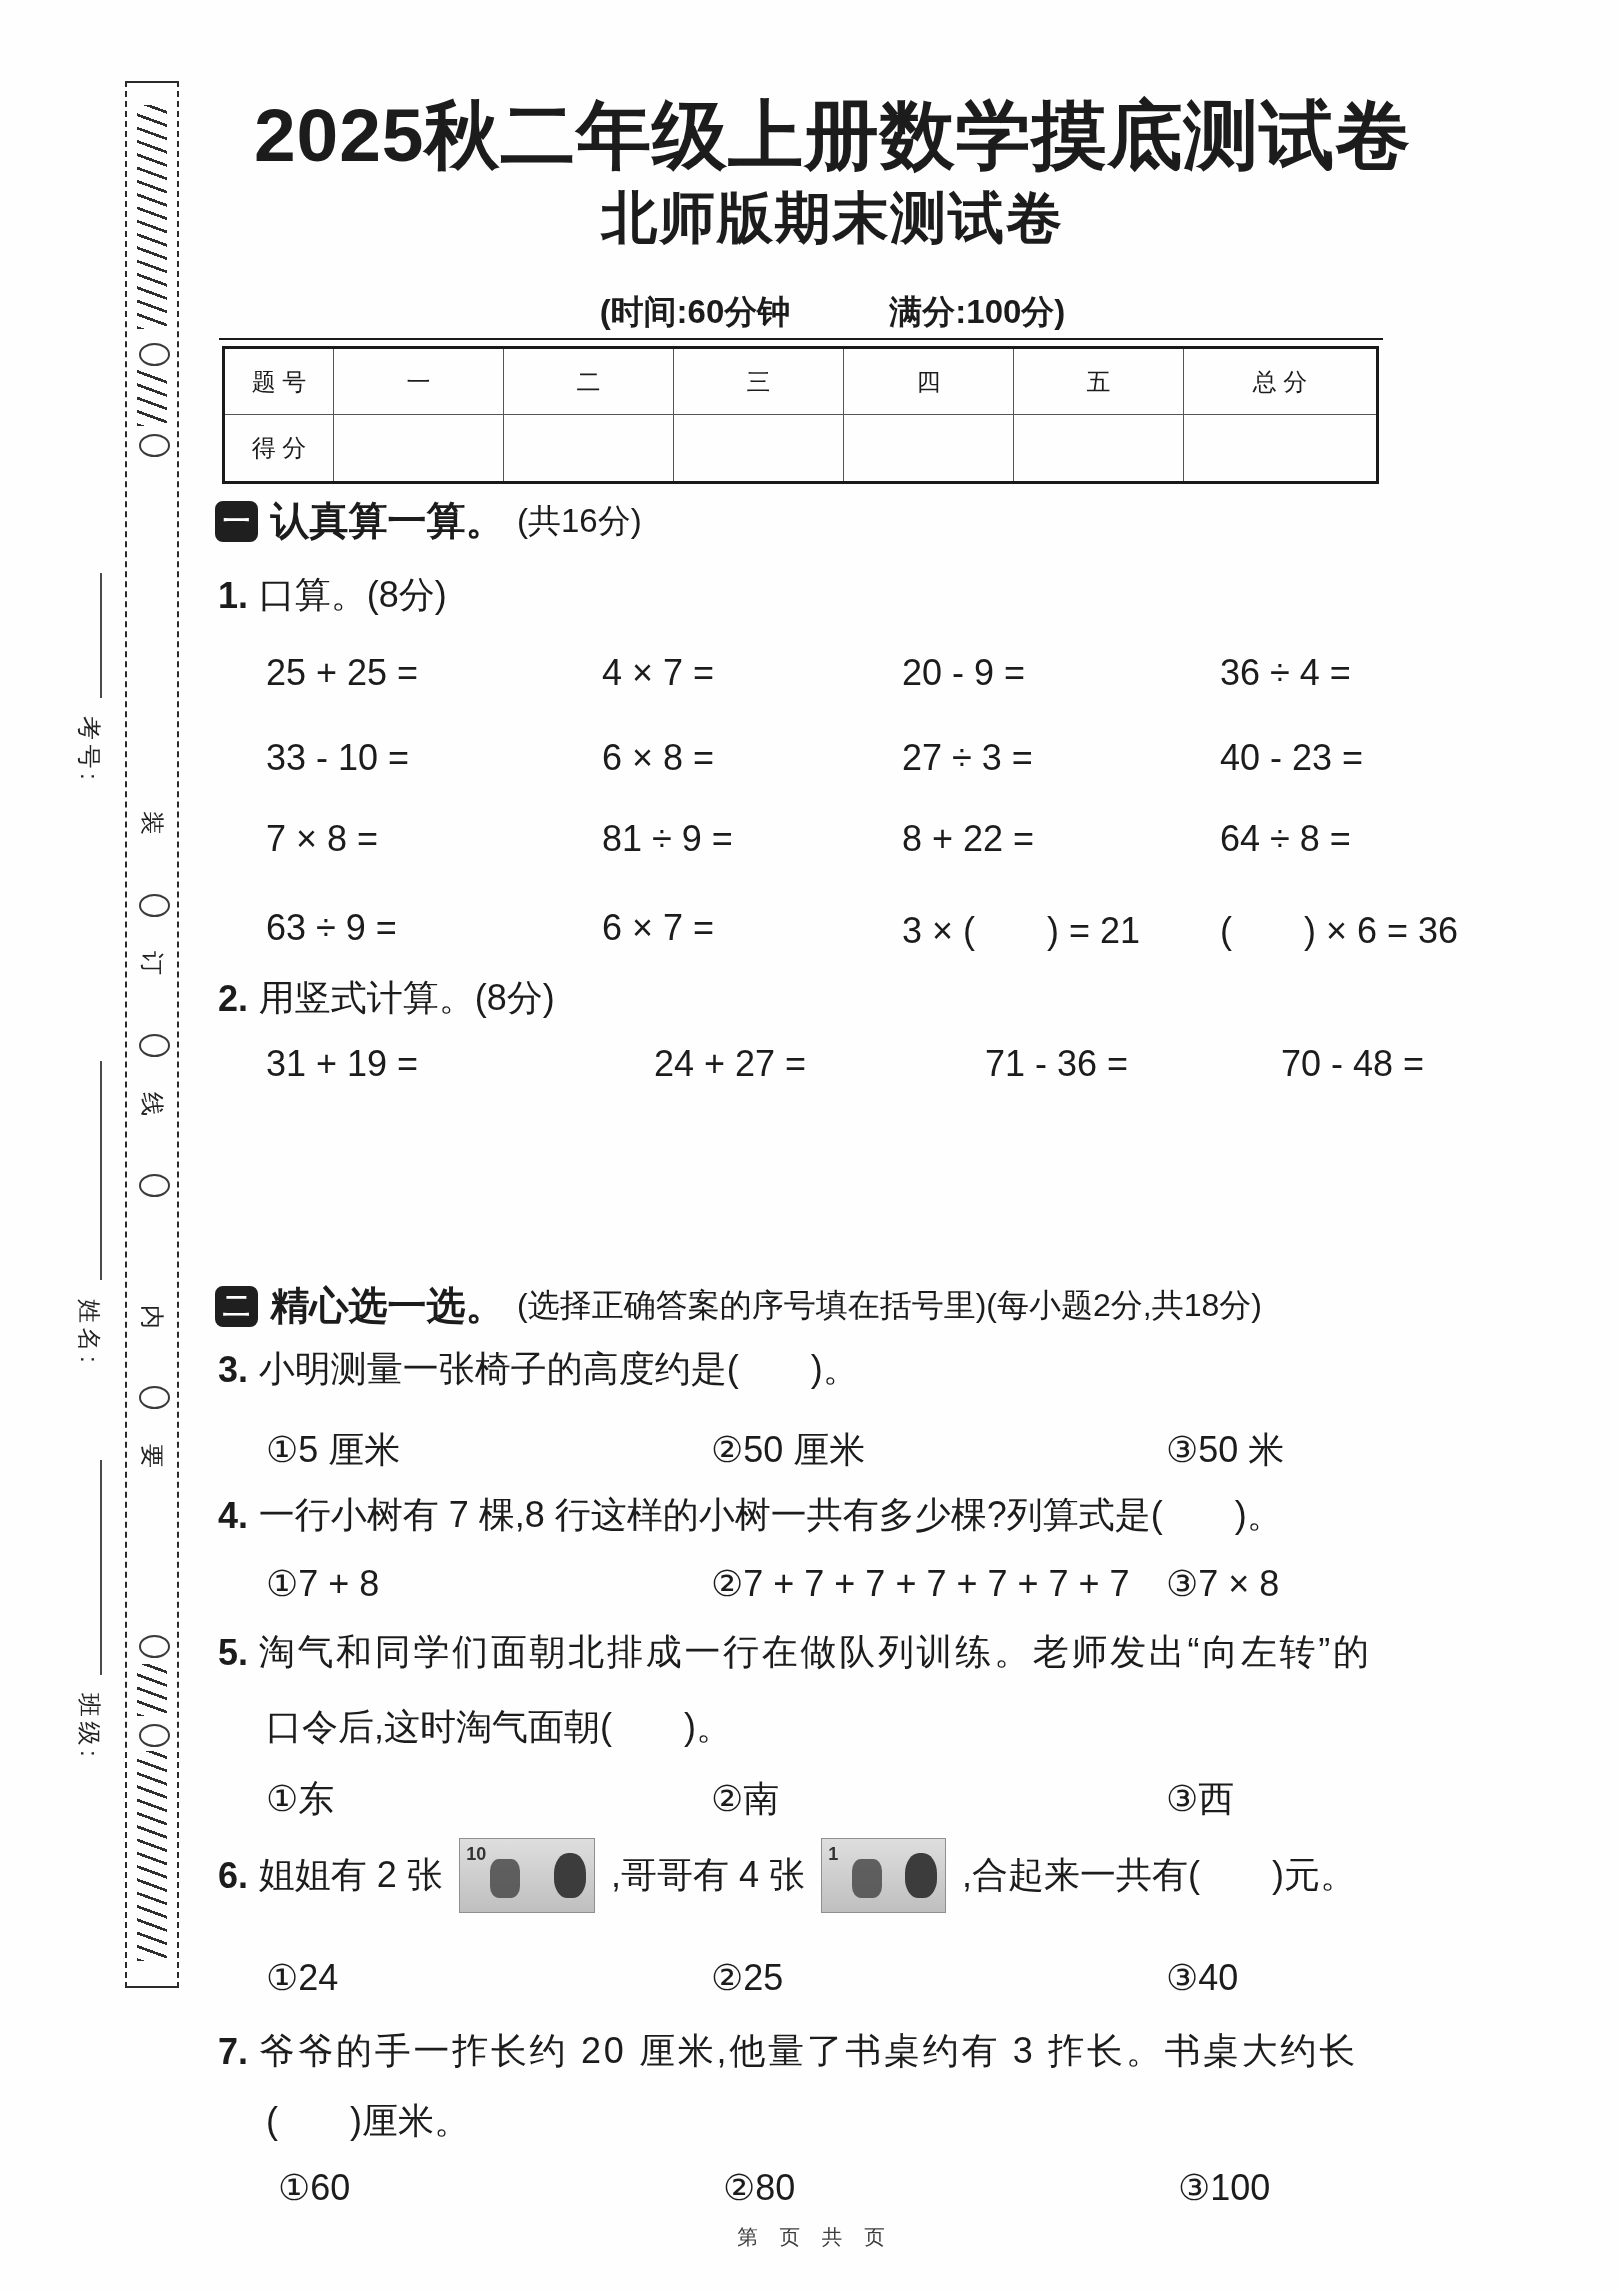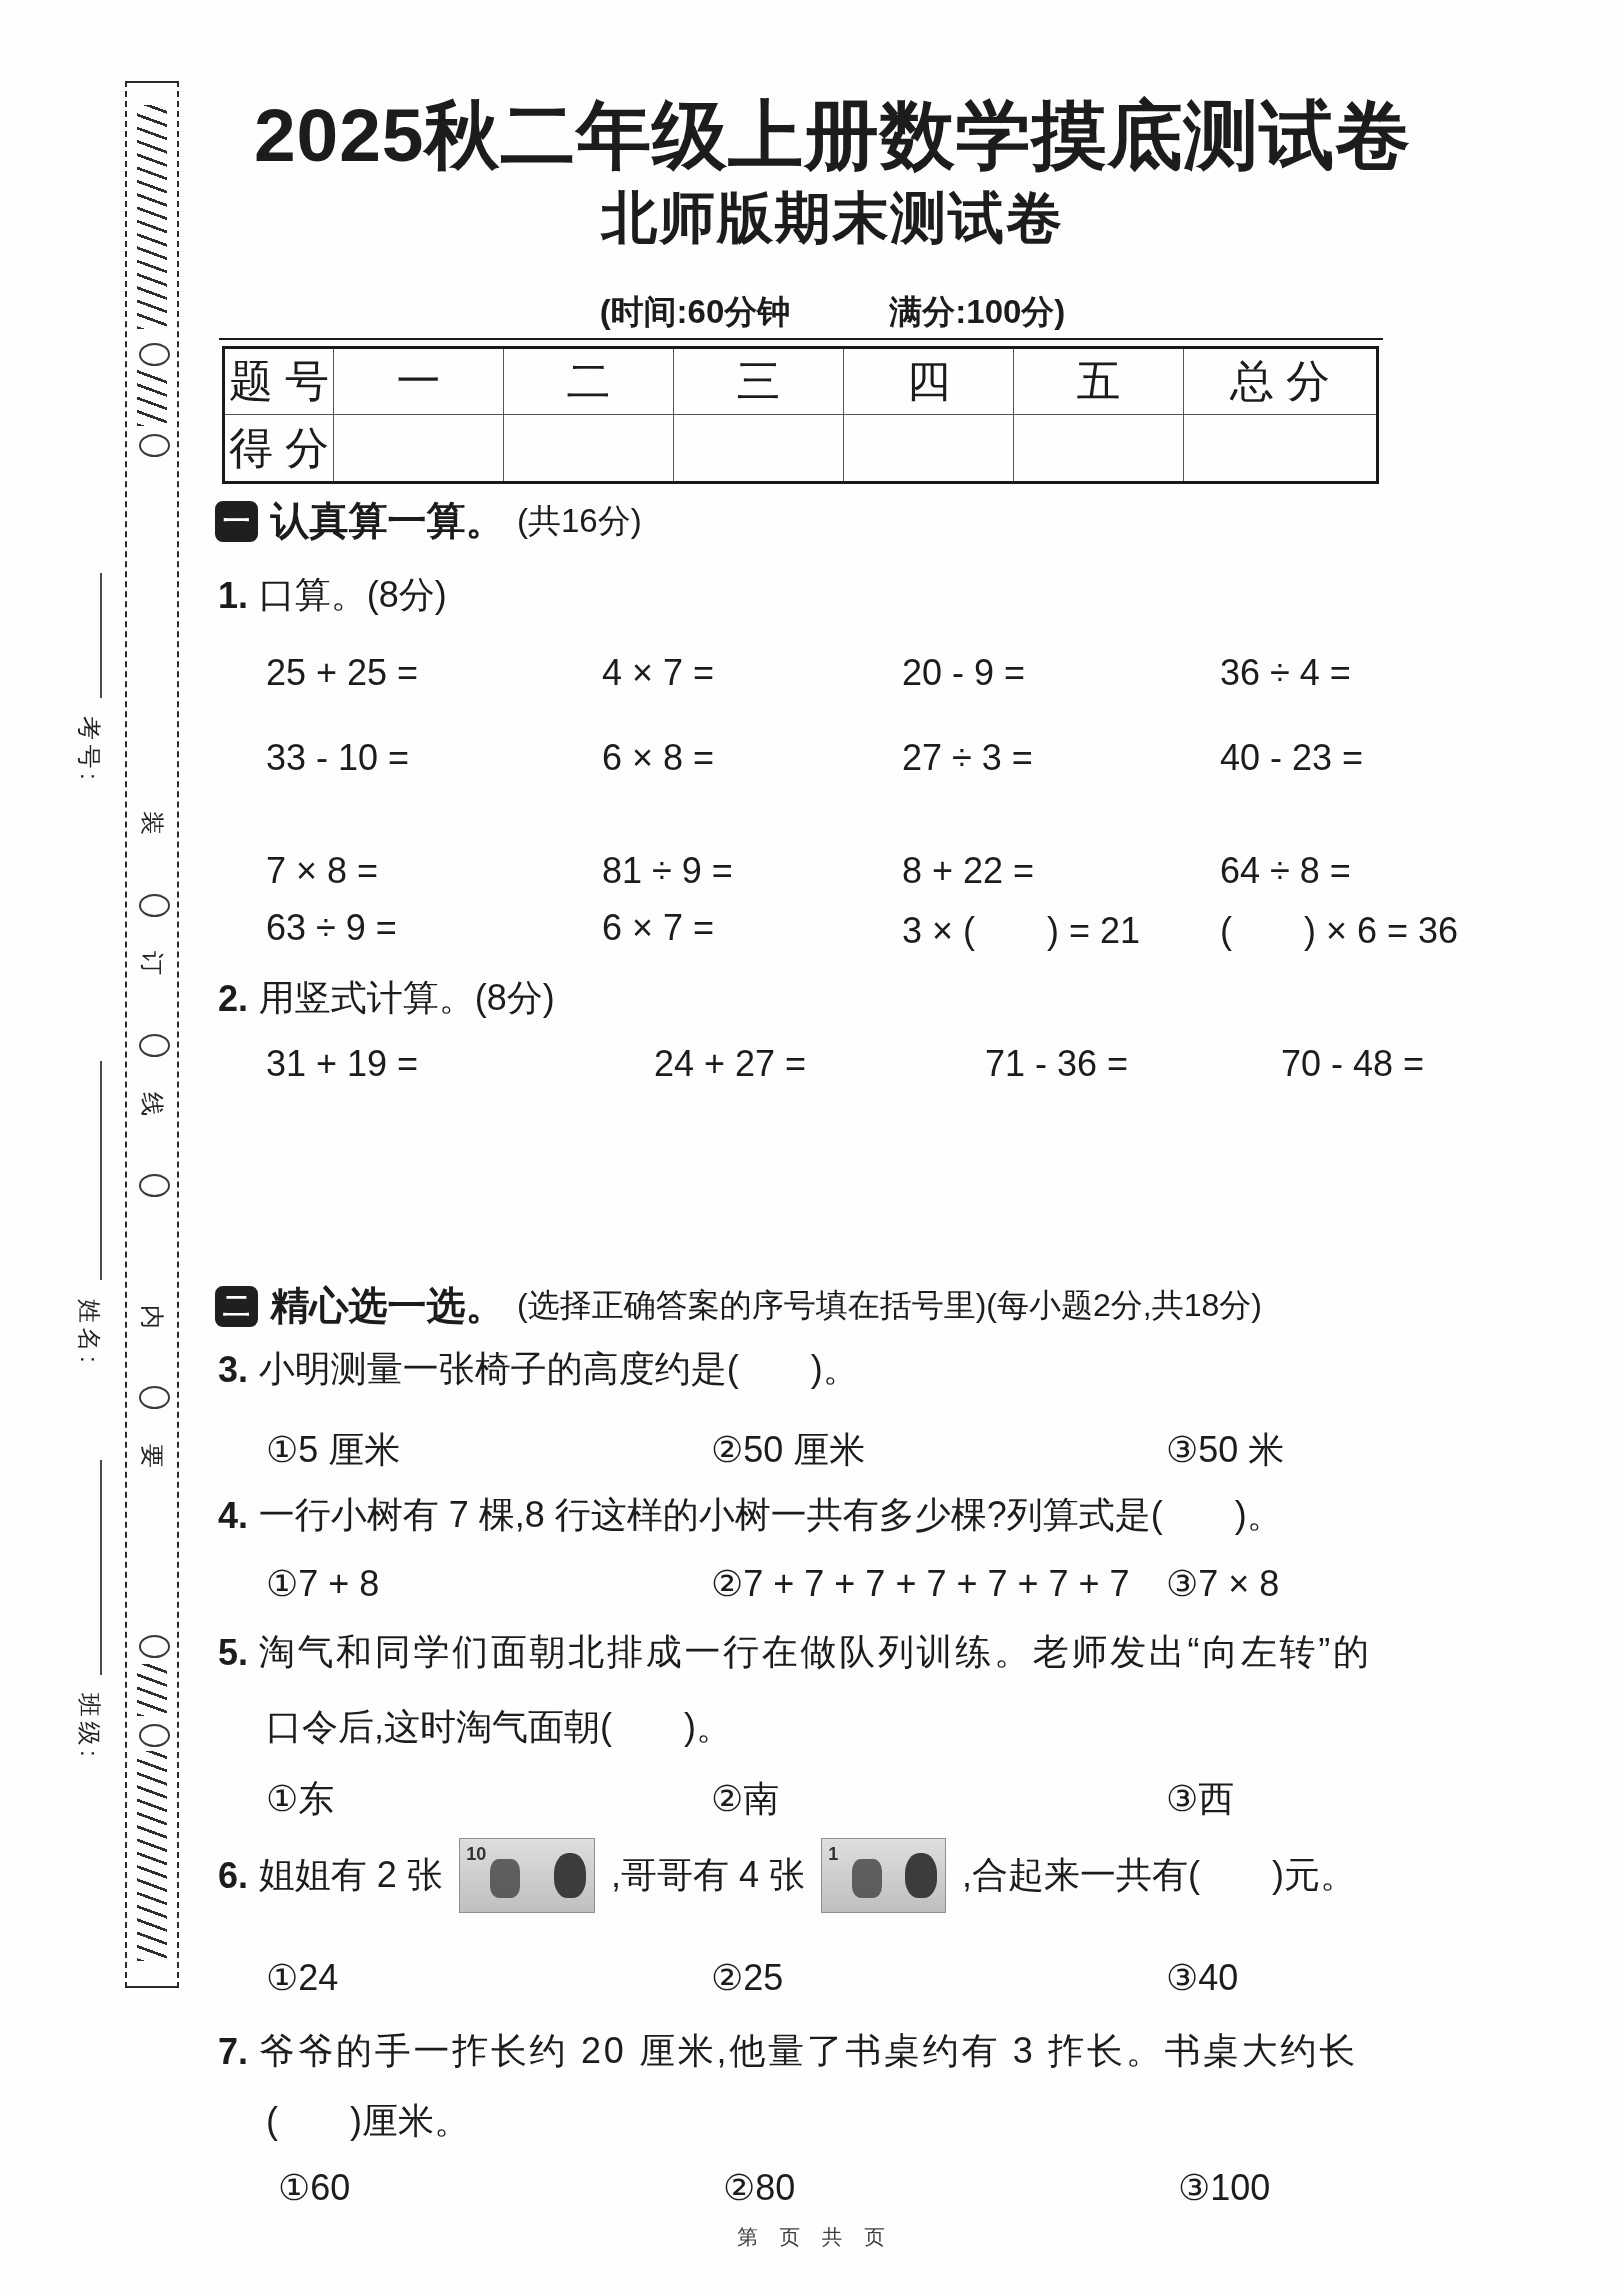--- a/index.html
+++ b/index.html
@@ -27,21 +27,21 @@
           font-size:56px;font-weight:900;letter-spacing:1.8px;}
   #subtitle{position:absolute;left:134px;top:290px;width:1397px;text-align:center;
             font-size:33px;font-weight:700;}
 
   
   #table-topline{position:absolute;left:219px;top:338px;width:1164px;height:1.8px;background:#1a1a1a;}
   #score-table{position:absolute;left:222px;top:346px;width:1157px;height:138px;
                border:3.6px solid #1a1a1a;display:grid;box-sizing:border-box;
                grid-template-columns:109px 170px 170px 170px 170px 170px 1fr;
                grid-template-rows:1fr 1fr;}
-  .st-cell{display:flex;align-items:center;justify-content:center;font-size:44px;
+  .st-cell{display:flex;align-items:center;justify-content:center;font-size:24px;
            border-right:1.8px solid #555;box-sizing:border-box;}
   .st-cell.r1{border-bottom:1.8px solid #555;}
   .st-cell.last{border-right:none;}
 
   
   .sec-head{position:absolute;left:215px;display:flex;align-items:center;gap:12.5px;white-space:nowrap;}
   .badge{width:43px;height:41px;background:#1f1f1f;border-radius:8px;color:#fff;
          display:flex;align-items:center;justify-content:center;font-size:27px;font-weight:700;flex:none;}
   .sec-title{font-size:39px;font-weight:800;}
   .sec-points{font-size:33px;font-weight:400;}
@@ -143,21 +143,21 @@
     <span>4 × 7 =</span>
     <span>20 - 9 =</span>
     <span>36 ÷ 4 =</span>
   </div>
   <div class="mathrow" style="top:737px;">
     <span>33 - 10 =</span>
     <span>6 × 8 =</span>
     <span>27 ÷ 3 =</span>
     <span>40 - 23 =</span>
   </div>
-  <div class="mathrow" style="top:850px;">
+  <div class="mathrow" style="top:818px;">
     <span>7 × 8 =</span>
     <span>81 ÷ 9 =</span>
     <span>8 + 22 =</span>
     <span>64 ÷ 8 =</span>
   </div>
   <div class="mathrow" style="top:907px;">
     <span>63 ÷ 9 =</span>
     <span>6 × 7 =</span>
     <span>3 × (　　) = 21</span>
     <span>(　　) × 6 = 36</span>

